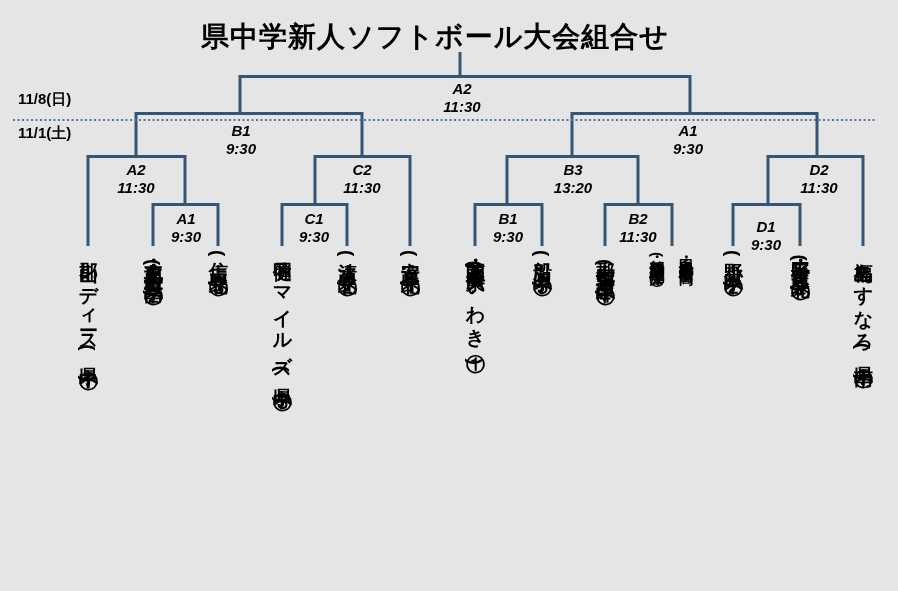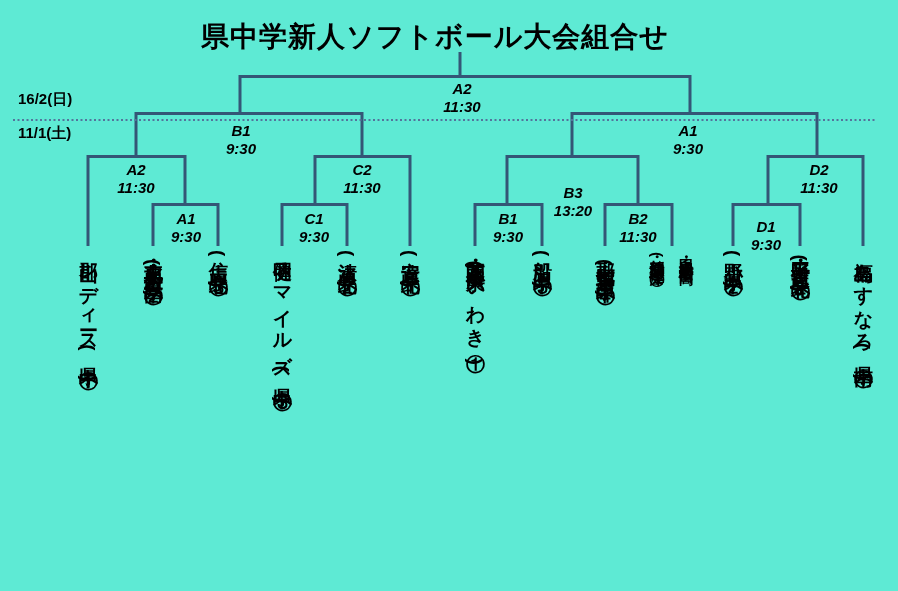--- a/index.html
+++ b/index.html
@@ -1,19 +1,19 @@
 <!DOCTYPE html>
 <html><head>
 <meta charset="utf-8">
 <style>
   html,body{margin:0;padding:0;background:#fff;}
   #stage{
     position:relative;
     width:898px;height:591px;
-    background:#5eead4;
+    background:#e5e5e5;
     overflow:hidden;
     font-family:"Liberation Sans", sans-serif;
     color:#000;
   }
   .title{
     position:absolute;
     top:18px;left:435px;
     transform:translateX(-50%);
     font-size:28px;
     font-weight:bold;
@@ -77,21 +77,21 @@
       <path d="M768 204.5 L768 156.5 L863 156.5 L863 246" stroke="#345676"></path>
       <path d="M153 246 L153 204.5 L218 204.5 L218 246" stroke="#345676"></path>
       <path d="M282 246 L282 204.5 L347 204.5 L347 246" stroke="#345676"></path>
       <path d="M475 246 L475 204.5 L542 204.5 L542 246" stroke="#345676"></path>
       <path d="M605 246 L605 204.5 L672 204.5 L672 246" stroke="#345676"></path>
       <path d="M733 246 L733 204.5 L800 204.5 L800 246" stroke="#345676"></path>
       <path d="M13 120 L875 120" stroke-width="2" stroke-dasharray="2 2.5" stroke="#53749c"></path>
     </g>
   </svg>
 
-  <div class="date-label date-top">16/2(日)</div>
+  <div class="date-label date-top">11/8(日)</div>
   <div class="date-label date-bottom">11/1(土)</div>
 
   <div class="mlabel" style="left:462px;top:80px;">
     <span>A2</span>
     <span>11:30</span>
   </div>
 
   <div class="mlabel" style="left:241px;top:122px;">
     <span>B1</span>
     <span>9:30</span>
@@ -105,21 +105,21 @@
   <div class="mlabel" style="left:136px;top:161px;">
     <span>A2</span>
     <span>11:30</span>
   </div>
 
   <div class="mlabel" style="left:362px;top:161px;">
     <span>C2</span>
     <span>11:30</span>
   </div>
 
-  <div class="mlabel" style="left:573px;top:161px;margin-top:23px;">
+  <div class="mlabel" style="left:573px;top:161px;">
     <span>B3</span>
     <span>13:20</span>
   </div>
 
   <div class="mlabel" style="left:819px;top:161px;">
     <span>D2</span>
     <span>11:30</span>
   </div>
 
   <div class="mlabel" style="left:186px;top:210px;">

